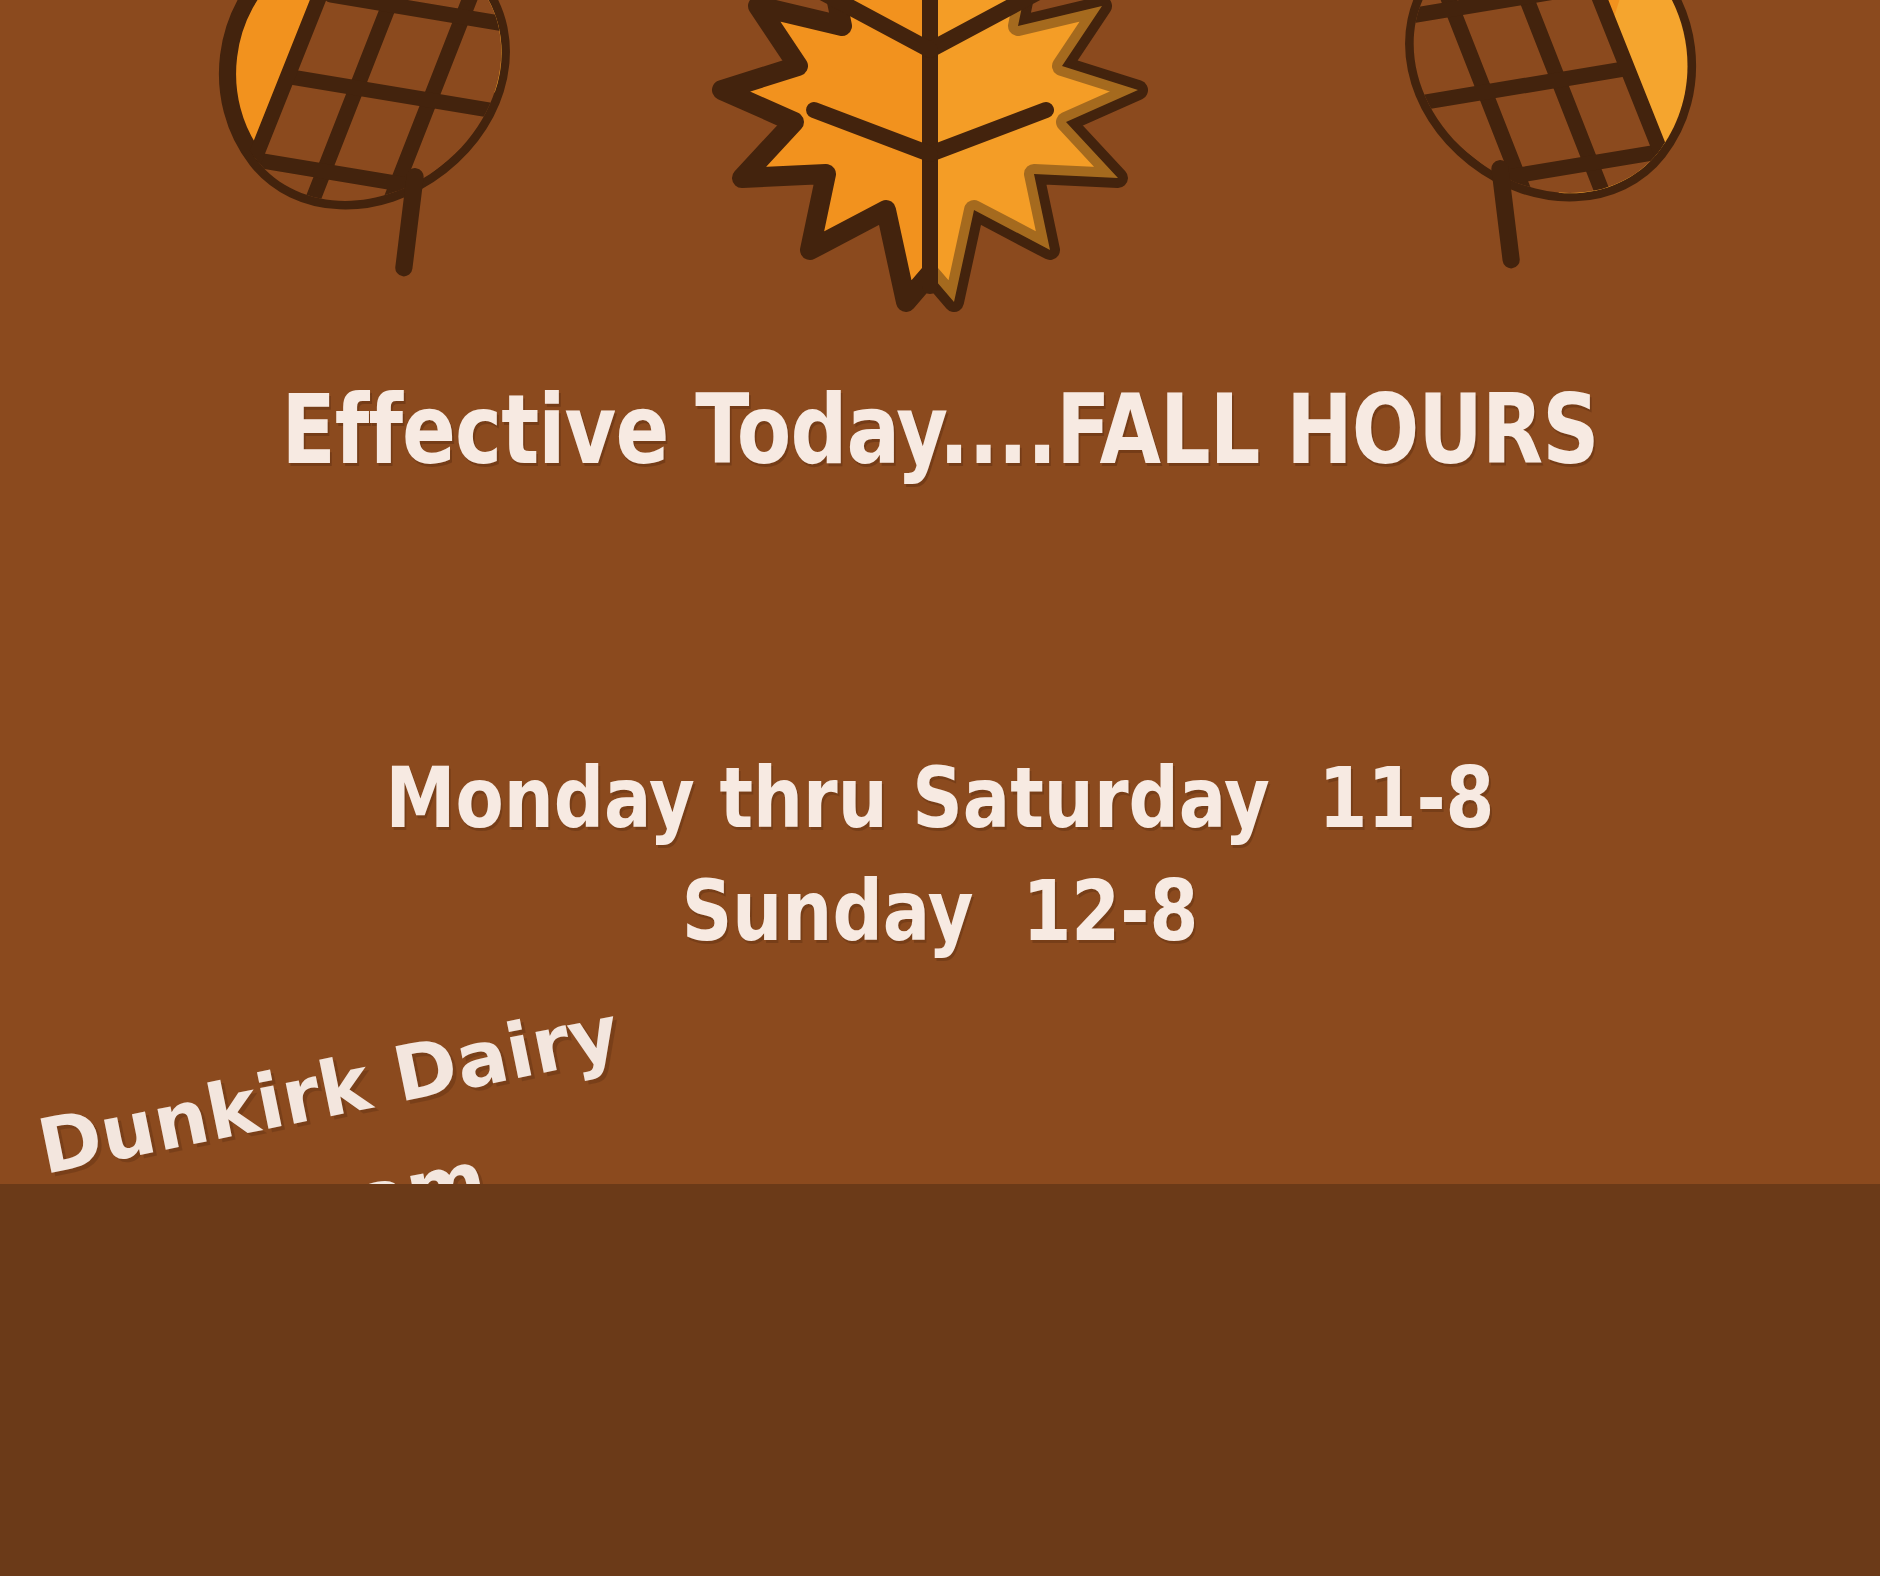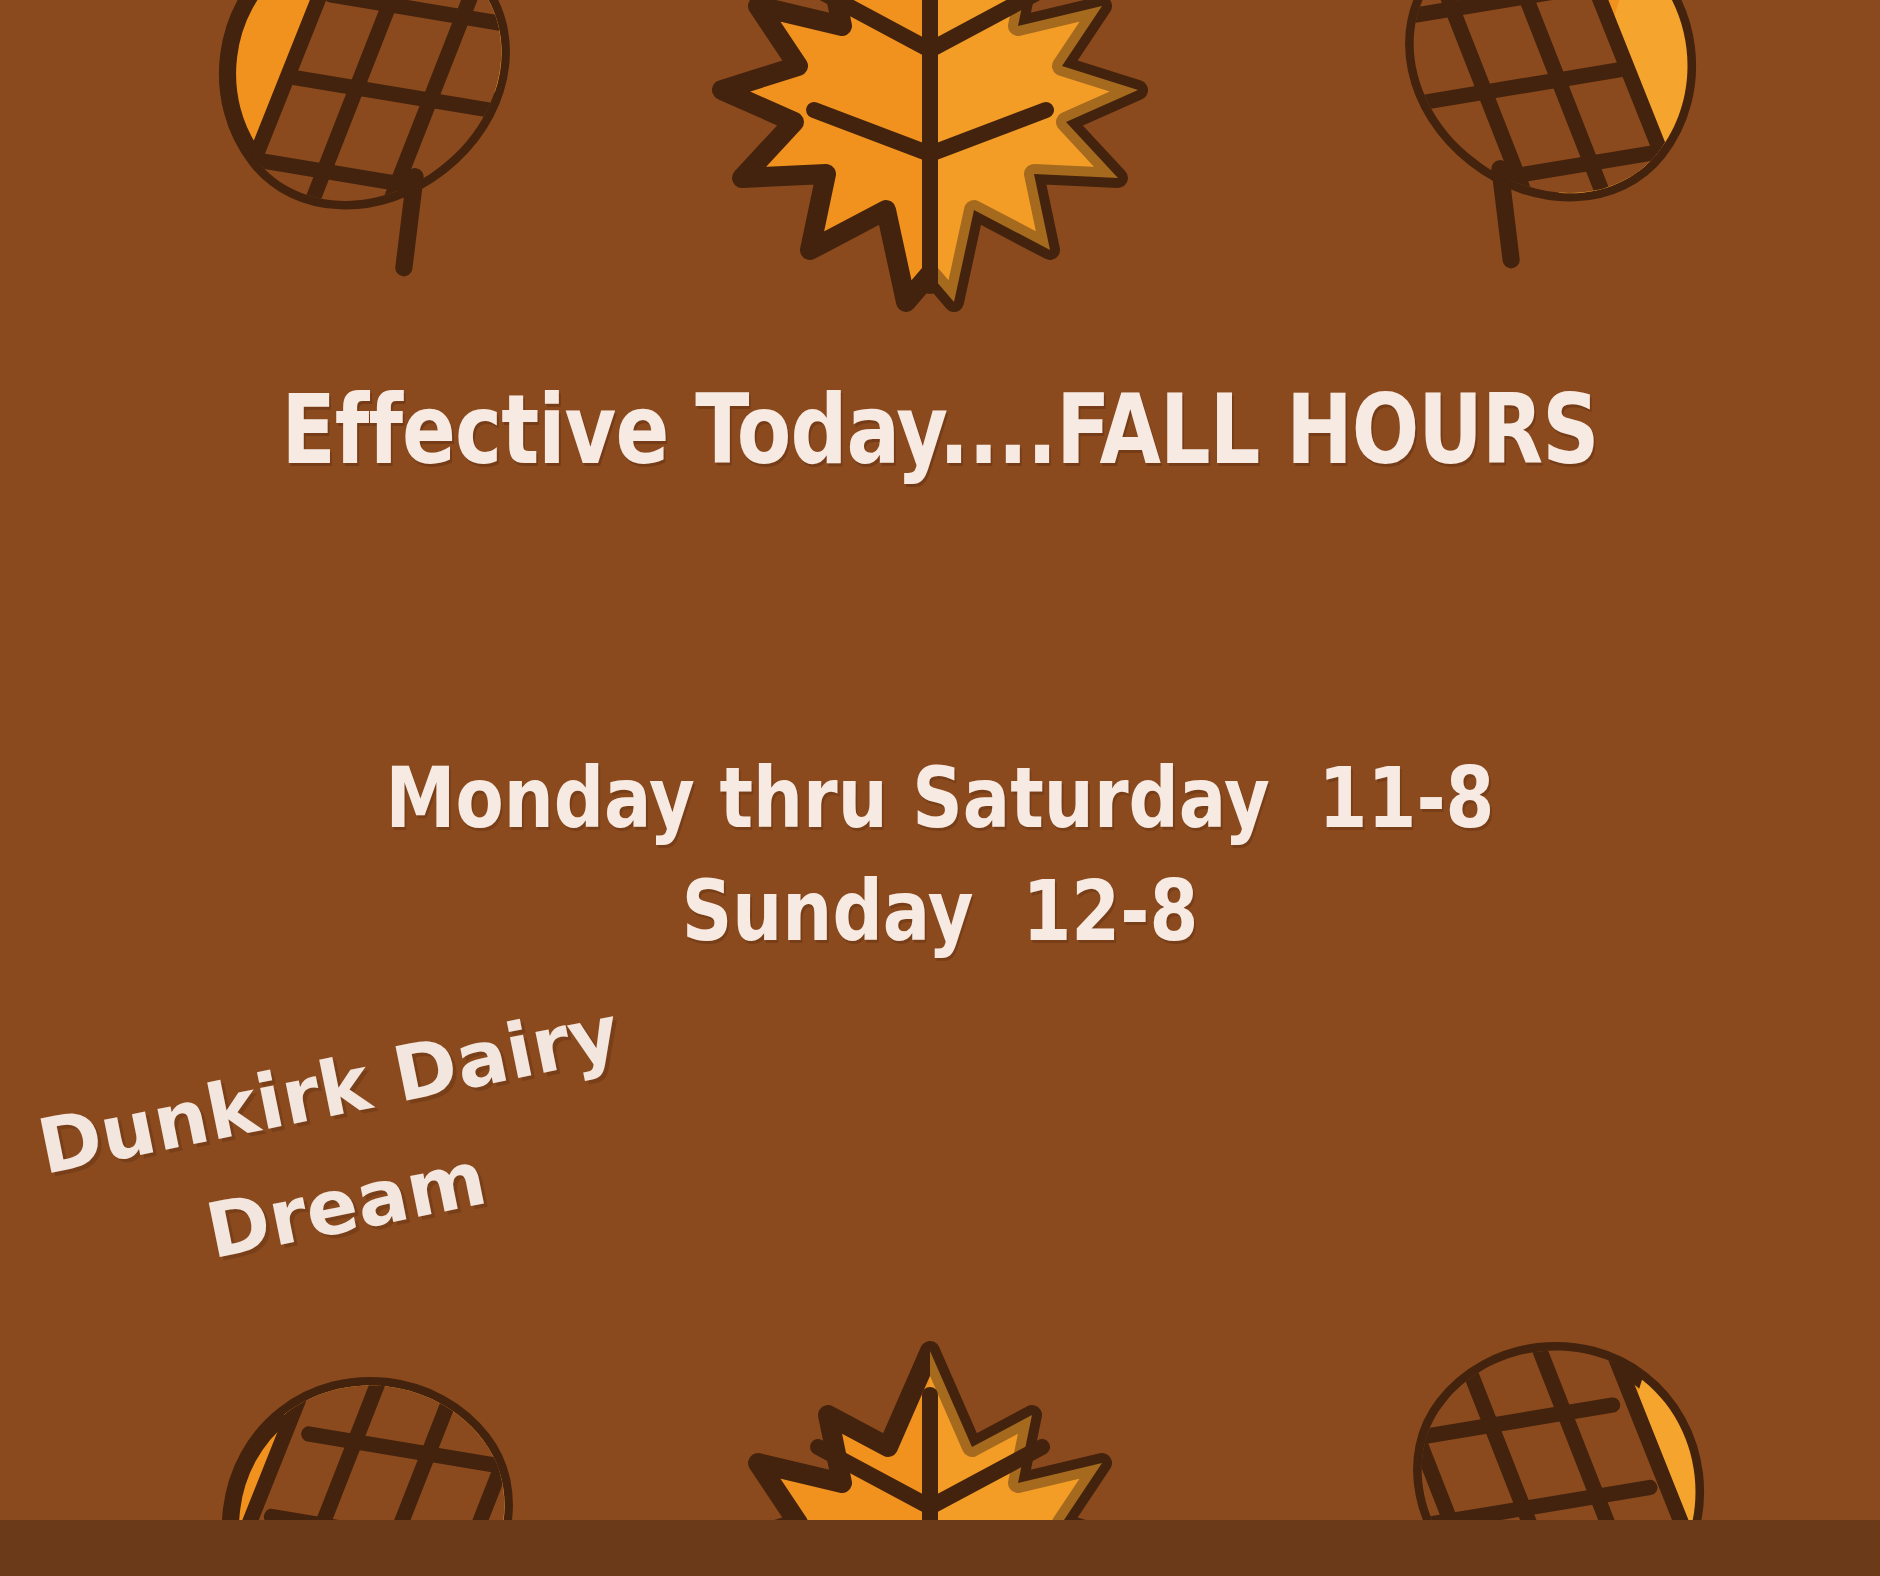--- a/index.html
+++ b/index.html
@@ -4,21 +4,21 @@
 <title>Fall Hours Announcement</title>
 <style>
   html, body {
     margin: 0;
     padding: 0;
     background: #6b3a18;
   }
   #poster {
     position: relative;
     width: 1880px;
-    height: 1520px;
+    height: 1184px;
     overflow: hidden;
     background: #8b4a1e;
     font-family: "Liberation Sans", sans-serif;
   }
 
   
   .decor {
     position: absolute;
     pointer-events: none;
   }

